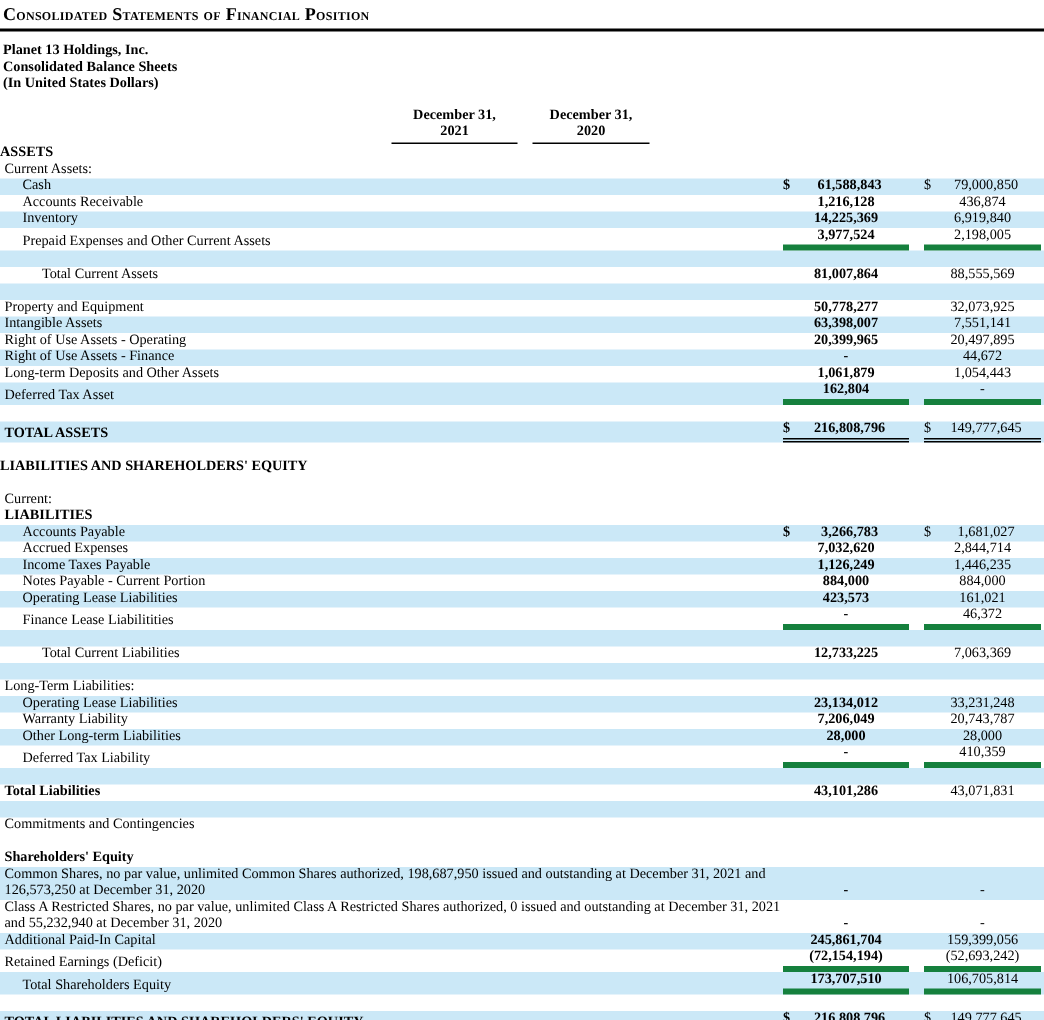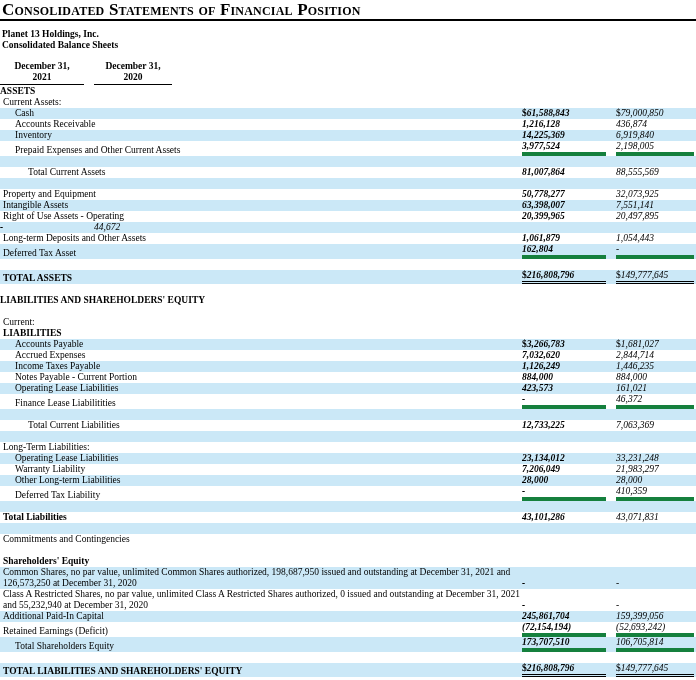--- a/index.html
+++ b/index.html
@@ -4,29 +4,29 @@
 <style>
   html,body { margin:0; padding:0; }
   body {
     width:696px; height:680px; background:#ffffff; color:#000;
     font-family:"Liberation Serif", serif; font-size:9.5px;
     overflow:hidden;
   }
   .doc { width:696px; }
 
   .doc-title {
-    font-weight:bold; font-variant:small-caps; font-size:17px;
+    font-weight:bold; font-variant:small-caps; font-size:12px;
     padding:2px 0 0 2px; letter-spacing:0.2px; line-height:15px;
   }
   .title-rule { border-top:2px solid #000; margin-top:2px; height:0; }
 
   .company-block { margin:8px 0 0 2px; font-weight:bold; line-height:11px; }
 
   .col-headers {
-    display:flex; justify-content:flex-start; margin-top:10px; padding-right:2px;
+    display:flex; justify-content:center; margin-top:10px; padding-right:2px;
   }
   .colhead {
     width:84px; text-align:center; font-weight:bold; line-height:10.5px;
     border-bottom:1px solid #000; padding-bottom:2px;
   }
   .colhead.c2 { width:78px; margin-left:10px; }
 
   .rows { margin-top:1px; }
   .row { display:flex; align-items:flex-end; min-height:11px; line-height:11px; padding-right:2px; }
   .row.shade { background:var(--hl); }
@@ -35,35 +35,36 @@
   .center-label { font-weight:bold; }
 
   .lab { flex:1; padding-left:3px; }
   .lab.ind1 { padding-left:15px; }
   .lab.ind2 { padding-left:28px; }
   .bold { font-weight:bold; }
 
   .amt { width:84px; display:flex; justify-content:space-between; align-items:flex-end; }
   .amt.c2 { width:78px; margin-left:10px; }
   .amt .cur { text-align:left; }
-  .amt .val { text-align:left; flex:1;font-style:italic; }
+  .amt .val { text-align:center; flex:1; }
   .amt.u1 { border-bottom:4px solid #15803d; }
   .amt.u2 { border-bottom:3px double #000; }
   .amt.empty { border-bottom:none; }
 </style>
 </head>
 <body>
 
 <div class="doc">
   <div class="doc-title">Consolidated Statements of Financial Position</div>
   <div class="title-rule"></div>
 
   <div class="company-block">
     <div>Planet 13 Holdings, Inc.</div>
     <div>Consolidated Balance Sheets</div>
+    <div>(In United States Dollars)</div>
   </div>
 
   <div class="col-headers">
     <div class="colhead c1">
       <div>December 31,</div>
       <div>2021</div>
     </div>
     <div class="colhead c2">
       <div>December 31,</div>
       <div>2020</div>
@@ -163,20 +164,21 @@
         <div class="amt c1 bold">
           <span class="cur"></span>
           <span class="val">20,399,965</span>
         </div>
         <div class="amt c2">
           <span class="cur"></span>
           <span class="val">20,497,895</span>
         </div>
       </div>
       <div class="row shade">
+        <div class="lab ind0">Right of Use Assets - Finance</div>
         <div class="amt c1 bold">
           <span class="cur"></span>
           <span class="val">-</span>
         </div>
         <div class="amt c2">
           <span class="cur"></span>
           <span class="val">44,672</span>
         </div>
       </div>
       <div class="row">
@@ -324,21 +326,21 @@
         </div>
       </div>
       <div class="row">
         <div class="lab ind1">Warranty Liability</div>
         <div class="amt c1 bold">
           <span class="cur"></span>
           <span class="val">7,206,049</span>
         </div>
         <div class="amt c2">
           <span class="cur"></span>
-          <span class="val">21,983,297</span>
+          <span class="val">20,743,787</span>
         </div>
       </div>
       <div class="row shade">
         <div class="lab ind1">Other Long-term Liabilities</div>
         <div class="amt c1 bold">
           <span class="cur"></span>
           <span class="val">28,000</span>
         </div>
         <div class="amt c2">
           <span class="cur"></span>

